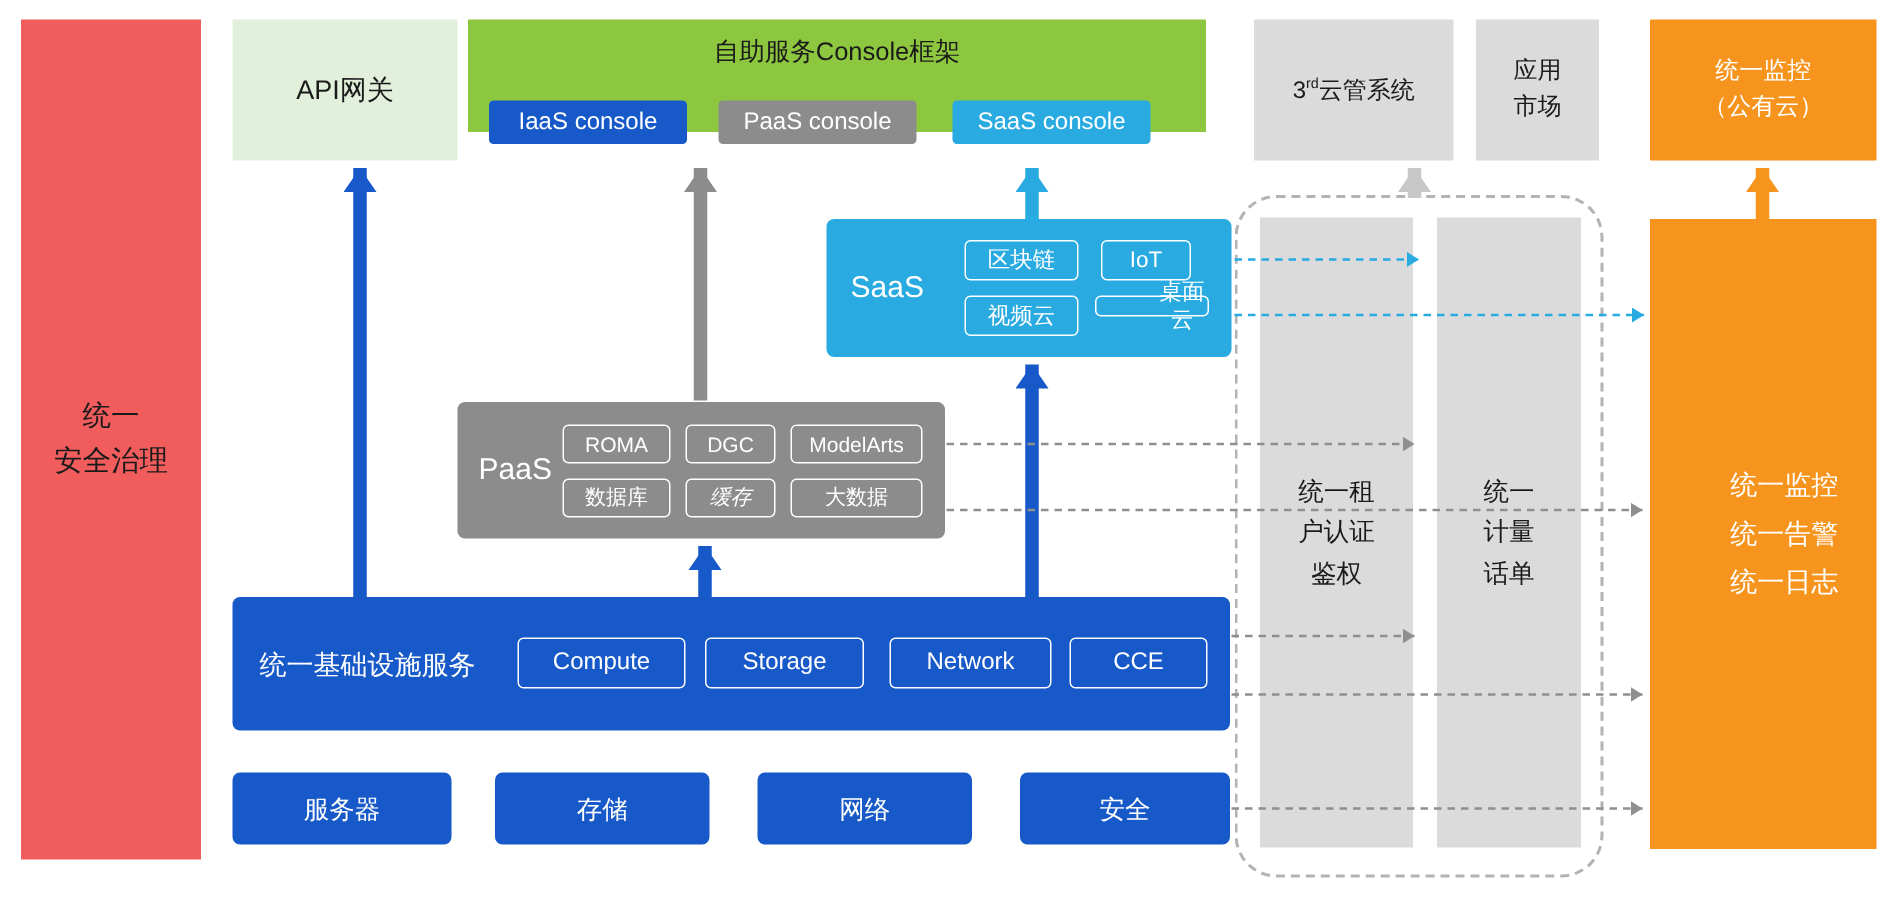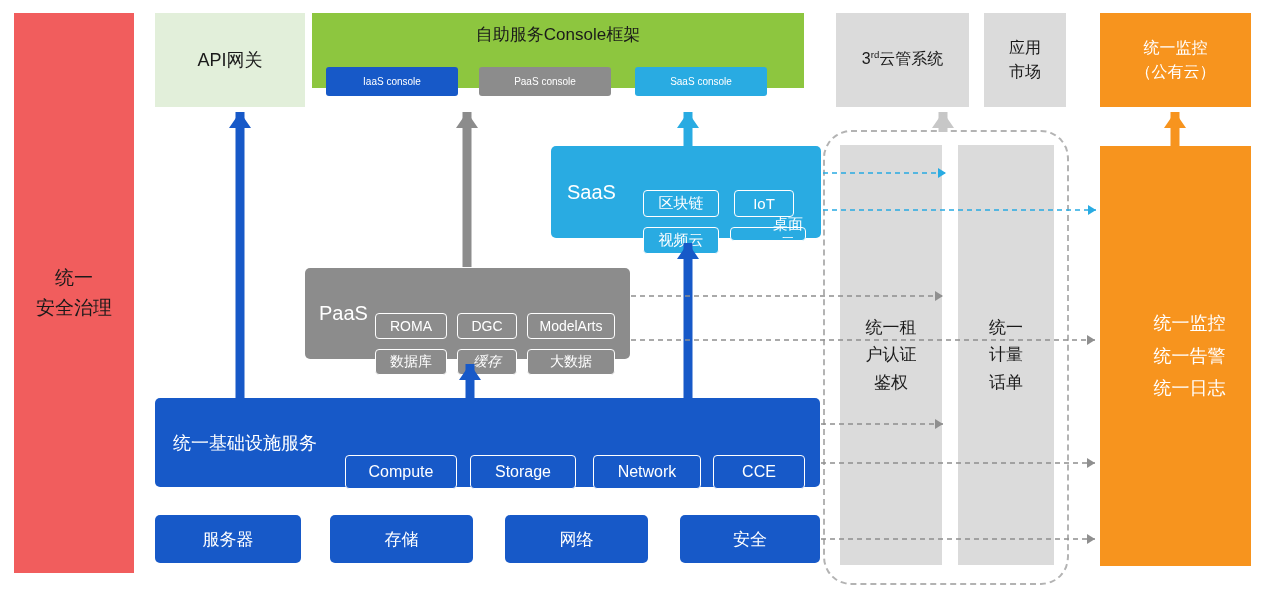--- a/index.html
+++ b/index.html
@@ -12,23 +12,23 @@
   .rounded { border-radius:5px; }
   .bg-red    { background:#F15D5D; }
   .bg-pale   { background:#E2EFDA; }
   .bg-green  { background:#8DC63F; }
   .bg-blue   { background:#1759C8; }
   .bg-gray   { background:#8C8C8C; }
   .bg-lgray  { background:#DBDBDB; }
   .bg-cyan   { background:#29ABE2; }
   .bg-orange { background:#F7941E; }
   .chip { position:absolute; border:1.5px solid #fff; border-radius:4px; color:#fff;
-          display:flex; align-items:center; justify-content:center;margin-top:30px; }
+          display:flex; align-items:center; justify-content:center; }
   .cbtn { position:absolute; border-radius:3px; color:#fff; display:flex; align-items:center;
-          justify-content:center; font-size:10px; }
+          justify-content:center; font-size:16px; }
   .side-label { position:absolute; left:0; top:0; bottom:0; display:flex; align-items:center;
           color:#fff; font-size:20px; }
   .dashed-frame { position:absolute; border:2px dashed #B3B3B3; border-radius:28px; }
   sup { font-size:0.6em; vertical-align:super; }
   svg.overlay { position:absolute; left:0; top:0; pointer-events:none; }
 </style>
 </head>
 <body>
 
 <div class="canvas">

